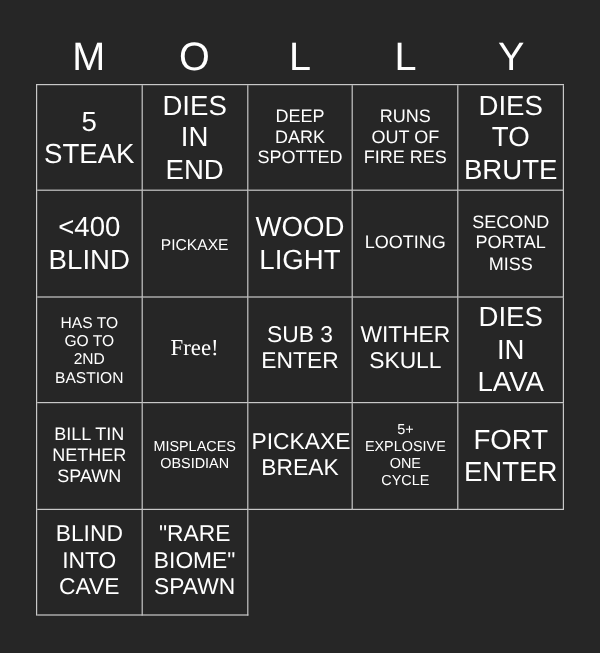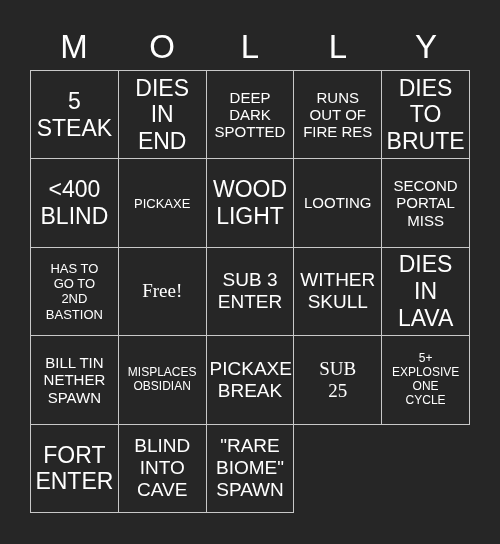--- a/index.html
+++ b/index.html
@@ -168,24 +168,20 @@
       </div>
       <div class="cell">
         <span class="cell-text fs-xxs">MISPLACES
 OBSIDIAN</span>
       </div>
       <div class="cell">
         <span class="cell-text fs-md">PICKAXE
 BREAK</span>
       </div>
       <div class="cell">
-        <span class="cell-text fs-xl">SUB
-25</span>
-      </div>
-      <div class="cell">
         <span class="cell-text fs-xxs">5+
 EXPLOSIVE
 ONE
 CYCLE</span>
       </div>
       <div class="cell">
         <span class="cell-text fs-lg">FORT
 ENTER</span>
       </div>
       <div class="cell">

